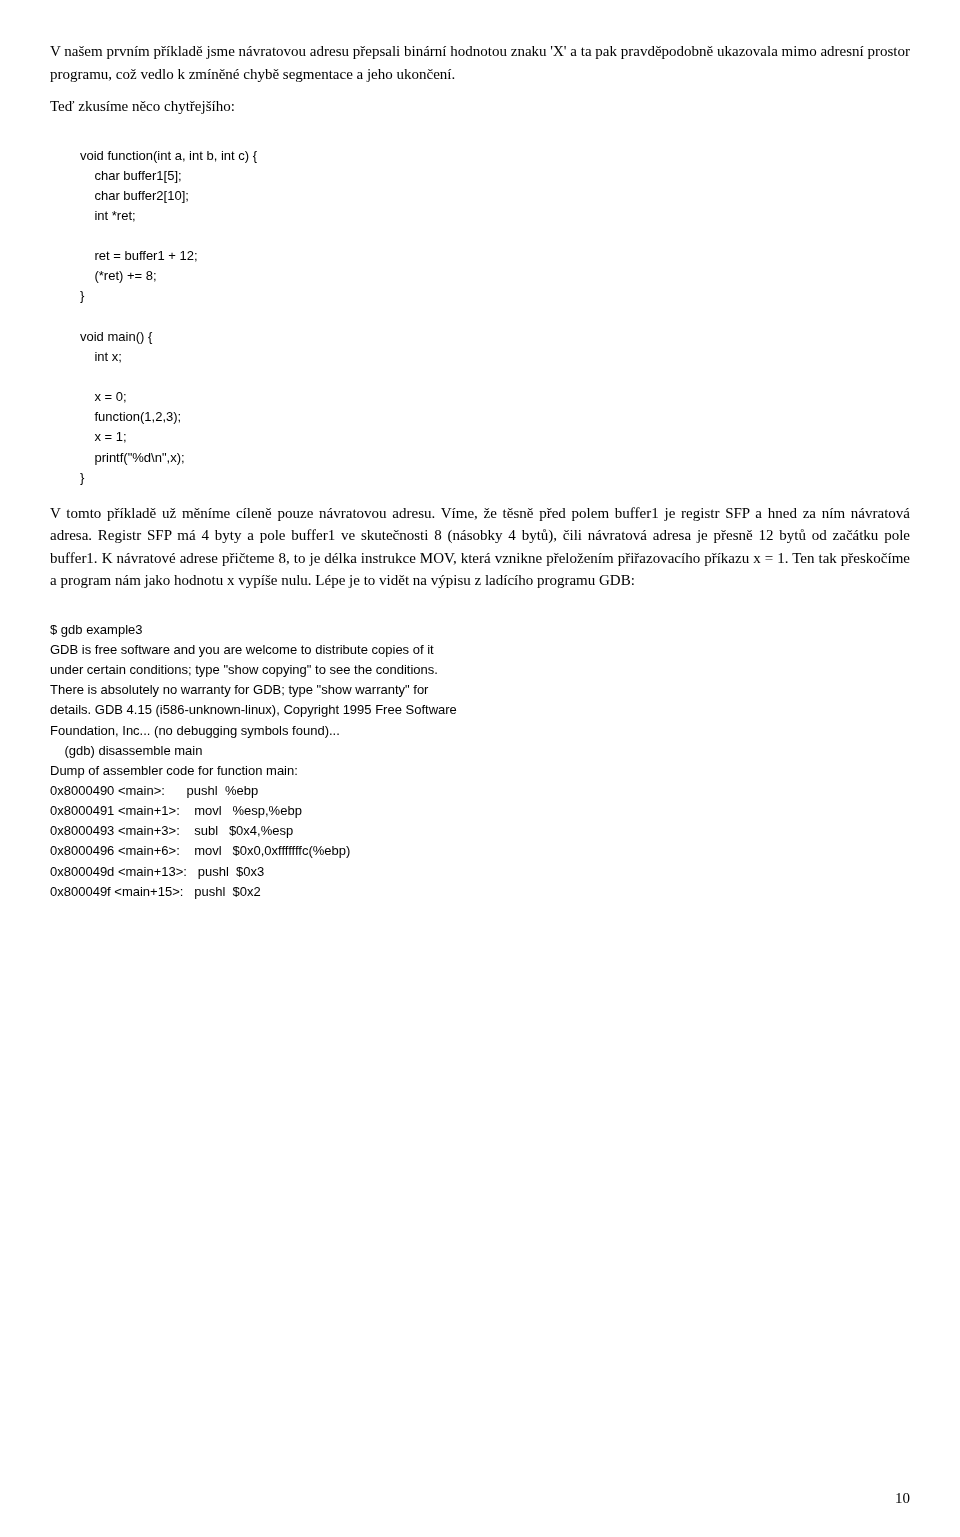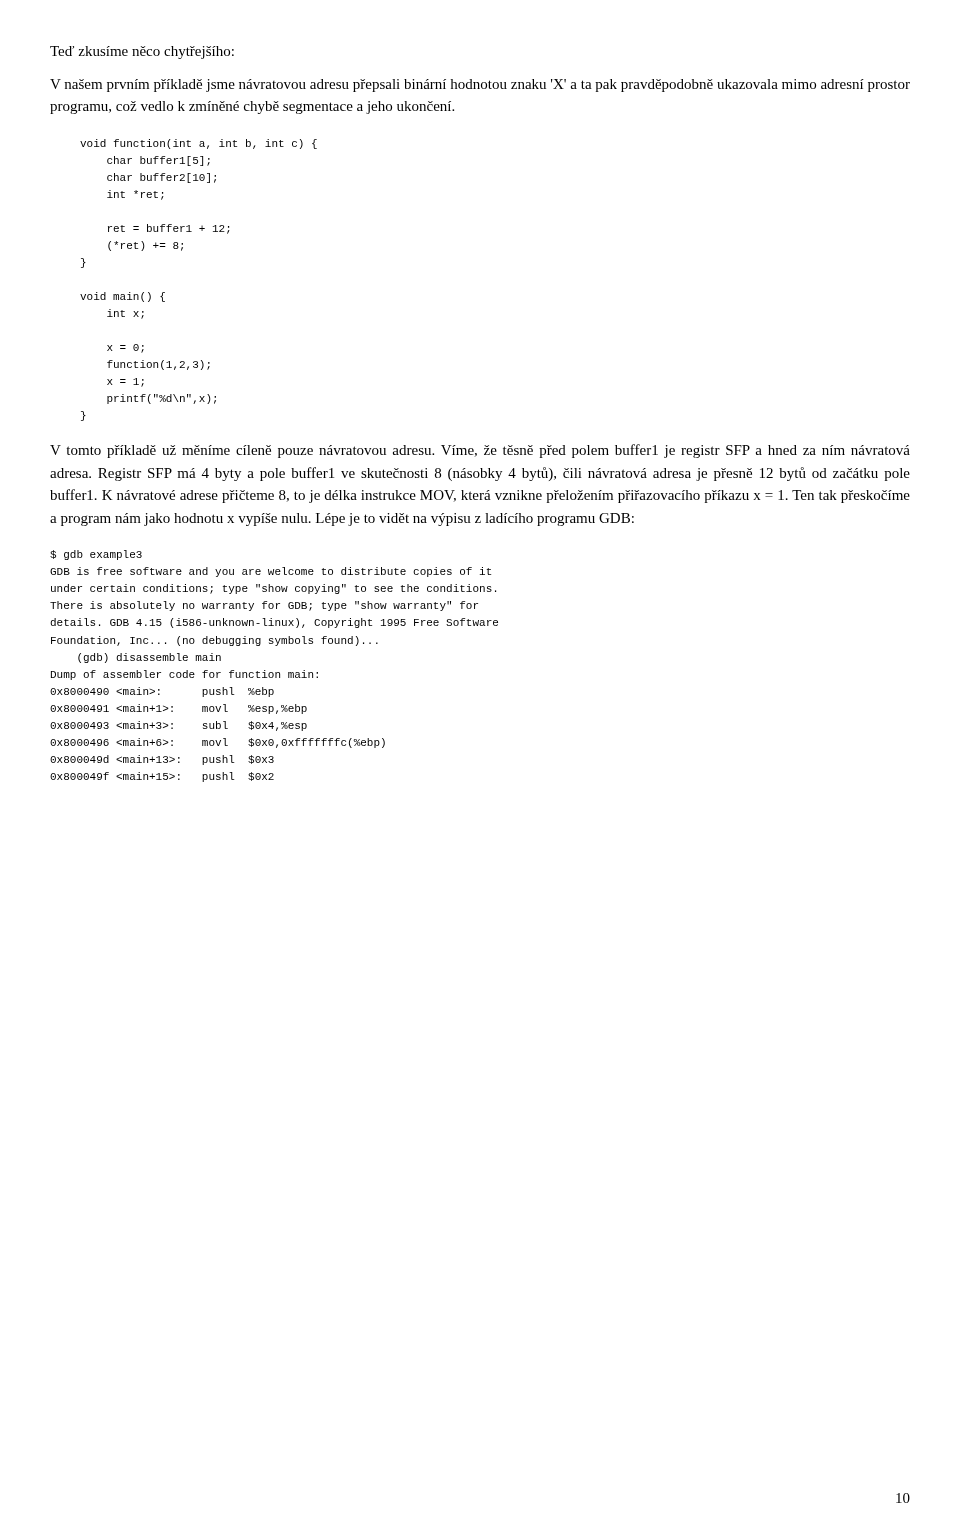--- a/index.html
+++ b/index.html
@@ -15,47 +15,47 @@
       padding: 40px 50px 40px 50px;
       width: 960px;
       min-height: 1537px;
     }
     .prose p {
       text-align: justify;
       margin-bottom: 10px;
       line-height: 1.5;
     }
     .code-block {
-      font-family: Liberation Mono, monospace;
-      font-size: 11px;
+      font-family: Liberation Sans, sans-serif;
+      font-size: 13px;
       line-height: 1.55;
-      margin: 18px 0 14px 0;
+      margin: 28px 0 14px 0;
       white-space: pre;
       background: #ffffff;
     }
     .page-number {
       position: absolute;
       bottom: 30px;
       right: 50px;
       font-family: 'Times New Roman', Times, serif;
       font-size: 15px;
     }
     .indent {
       margin-left: 30px;
     }
   </style>
 </head>
 <body>
 
 <div class="prose">
 
 
+  <p>V našem prvním příkladě jsme návratovou adresu přepsali binární hodnotou znaku 'X' a ta pak pravděpodobně ukazovala mimo adresní prostor programu, což vedlo k zmíněné chybě segmentace a jeho ukončení.</p>
+
   <p>Teď zkusíme něco chytřejšího:</p>
-
-  <p>V našem prvním příkladě jsme návratovou adresu přepsali binární hodnotou znaku 'X' a ta pak pravděpodobně ukazovala mimo adresní prostor programu, což vedlo k zmíněné chybě segmentace a jeho ukončení.</p>
 
   <div class="code-block indent">void function(int a, int b, int c) {
     char buffer1[5];
     char buffer2[10];
     int *ret;
 
     ret = buffer1 + 12;
     (*ret) += 8;
 }
 

